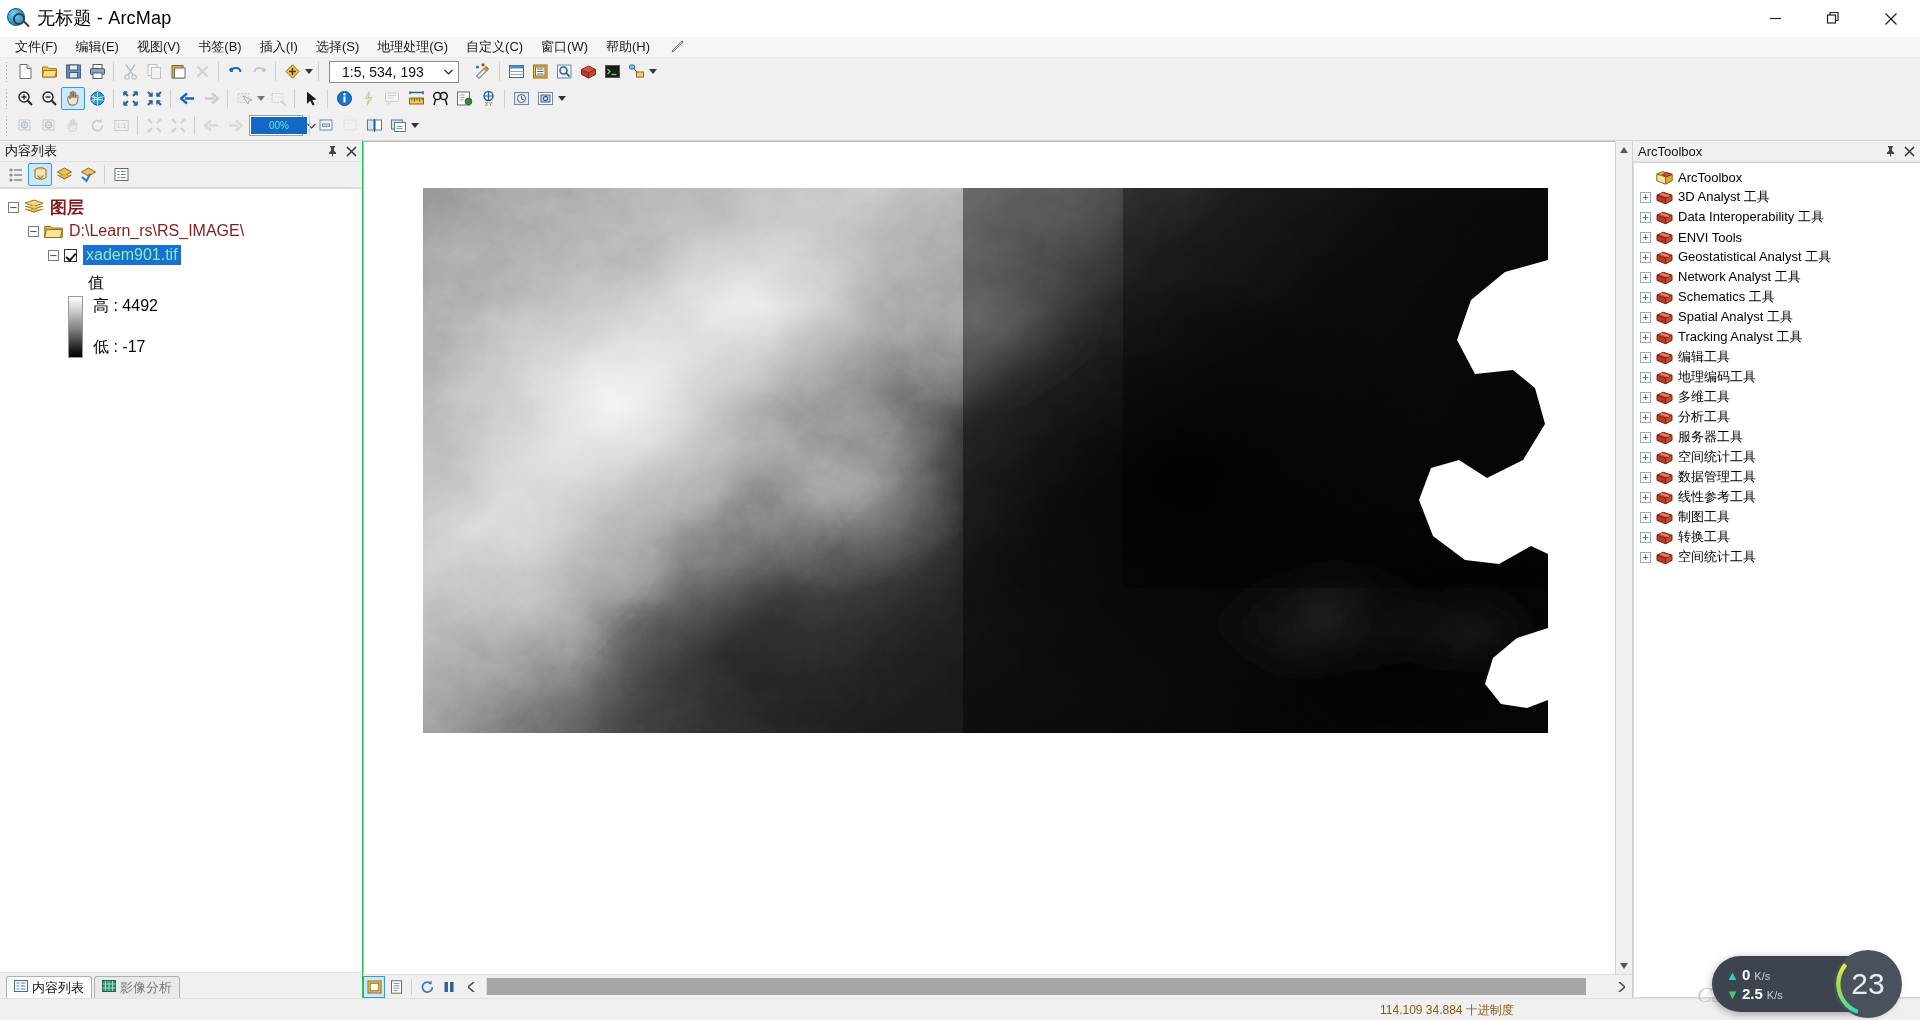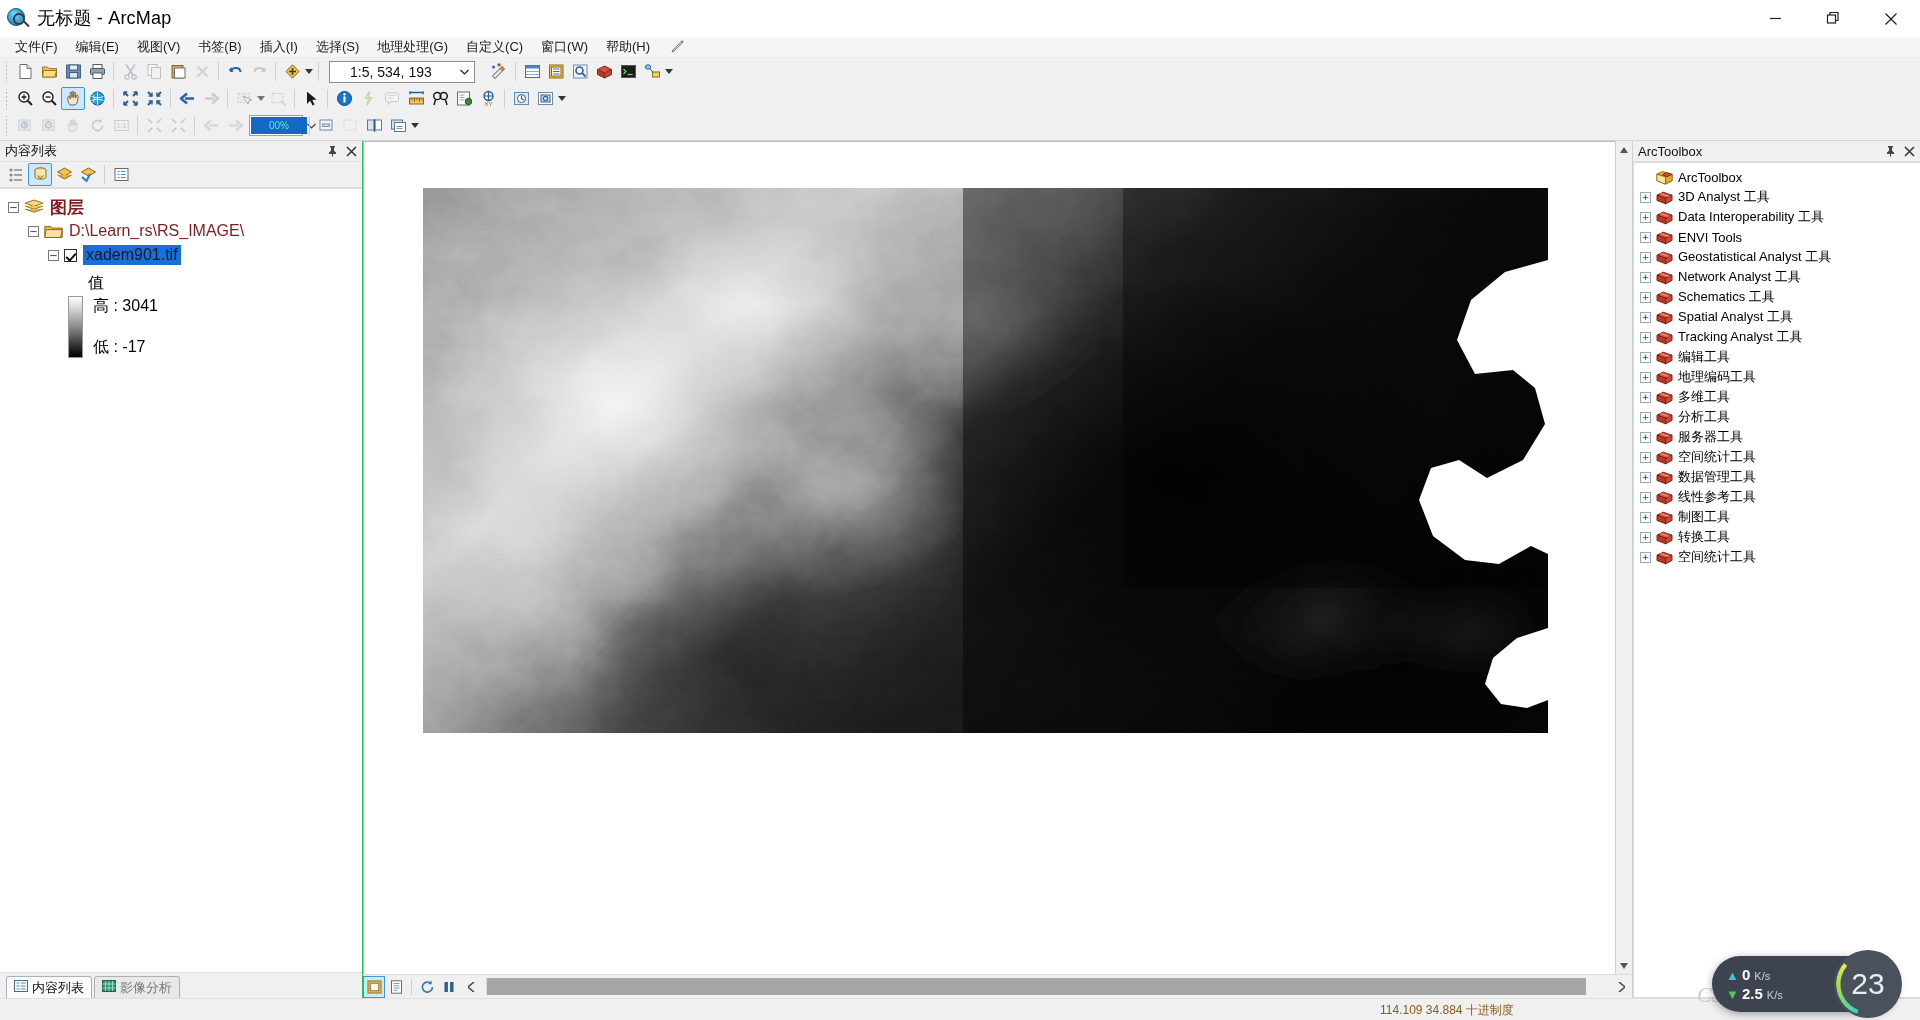--- a/index.html
+++ b/index.html
@@ -100,24 +100,24 @@
     display: flex; align-items: center; justify-content: center;
     flex: none; cursor: default; border: 1px solid transparent;
     border-radius: 2px;
   }
   .tbtn.active { background: #cce8ff; border: 1px solid #3c96d8; }
   .tbtn.disabled { opacity: 0.35; }
   .tsep {
     width: 1px; height: 19px; background: #cfcfcf; margin: 0 4px; flex: none;
   }
   .scale-combo {
-    height: 22px; width: 146px; margin: 0 12px 0 6px;
+    height: 22px; width: 130px; margin: 0 12px 0 6px;
     border: 1px solid #8c8c8c; background: #fff;
     display: flex; align-items: center; justify-content: space-between;
-    font-size: 14px; padding-left: 20px; flex: none;
+    font-size: 14px; padding-left: 12px; flex: none;
   }
   .scale-combo .val { color: #111; font-size: 14px; white-space: nowrap; }
   .scale-combo .caret {
     width: 20px; display: flex; align-items: center; justify-content: center;
   }
   .zoom-combo {
     height: 21px; width: 54px; margin: 0 2px;
     border: 1px solid #a0a0a0; background: #fff;
     display: flex; align-items: center; flex: none;
   }
@@ -166,21 +166,21 @@
   .tnode { display: flex; align-items: center; height: 24px; white-space: nowrap; }
   .expander {
     width: 11px; height: 11px; border: 1px solid #7a7a7a; background: #fff;
     display: flex; align-items: center; justify-content: center;
     font-size: 10px; line-height: 9px; color: #222; flex: none;
     margin-right: 5px; font-family: "DejaVu Sans", sans-serif;
   }
   .tnode .lbl { font-size: 16px; color: #7f1d1d; }
   .tnode .lbl.bold { font-weight: bold; font-size: 17px; }
   .tnode .lbl.sel {
-    background: #1a6fd4; color: #0f172a; padding: 1px 3px;
+    background: #1a6fd4; color: #86efac; padding: 1px 3px;
   }
   .layers-icon { width: 20px; height: 16px; margin-right: 6px; flex:none; position: relative; }
   .folder-icon { width: 19px; height: 15px; margin-right: 6px; flex:none; position: relative; }
   .chk {
     width: 13px; height: 13px; border: 1px solid #333; background: #fff;
     margin-right: 6px; flex: none; position: relative;
   }
   .chk::after {
     content: ""; position: absolute; left: 3px; top: 1px;
     width: 4px; height: 8px; border: solid #111;
@@ -868,21 +868,21 @@
           <span class="chk"></span>
           <span class="lbl sel">xadem901.tif</span>
         </div>
 
         <div style="height:6px;"></div>
         <div class="legend-label">值</div>
 
         <div class="ramp-wrap">
           <div class="ramp"></div>
           <div class="ramp-labels">
-            <div>高 : 3041</div>
+            <div>高 : 4492</div>
             <div>低 : -17</div>
           </div>
         </div>
       </div>
 
       <div class="toc-tabs">
         <div class="toc-tab">
           <span>
             <svg width="14" height="12" viewBox="0 0 14 12">
                 <rect x="0.5" y="0.5" width="13" height="11" fill="#fff" stroke="#4a6a8a"></rect>

